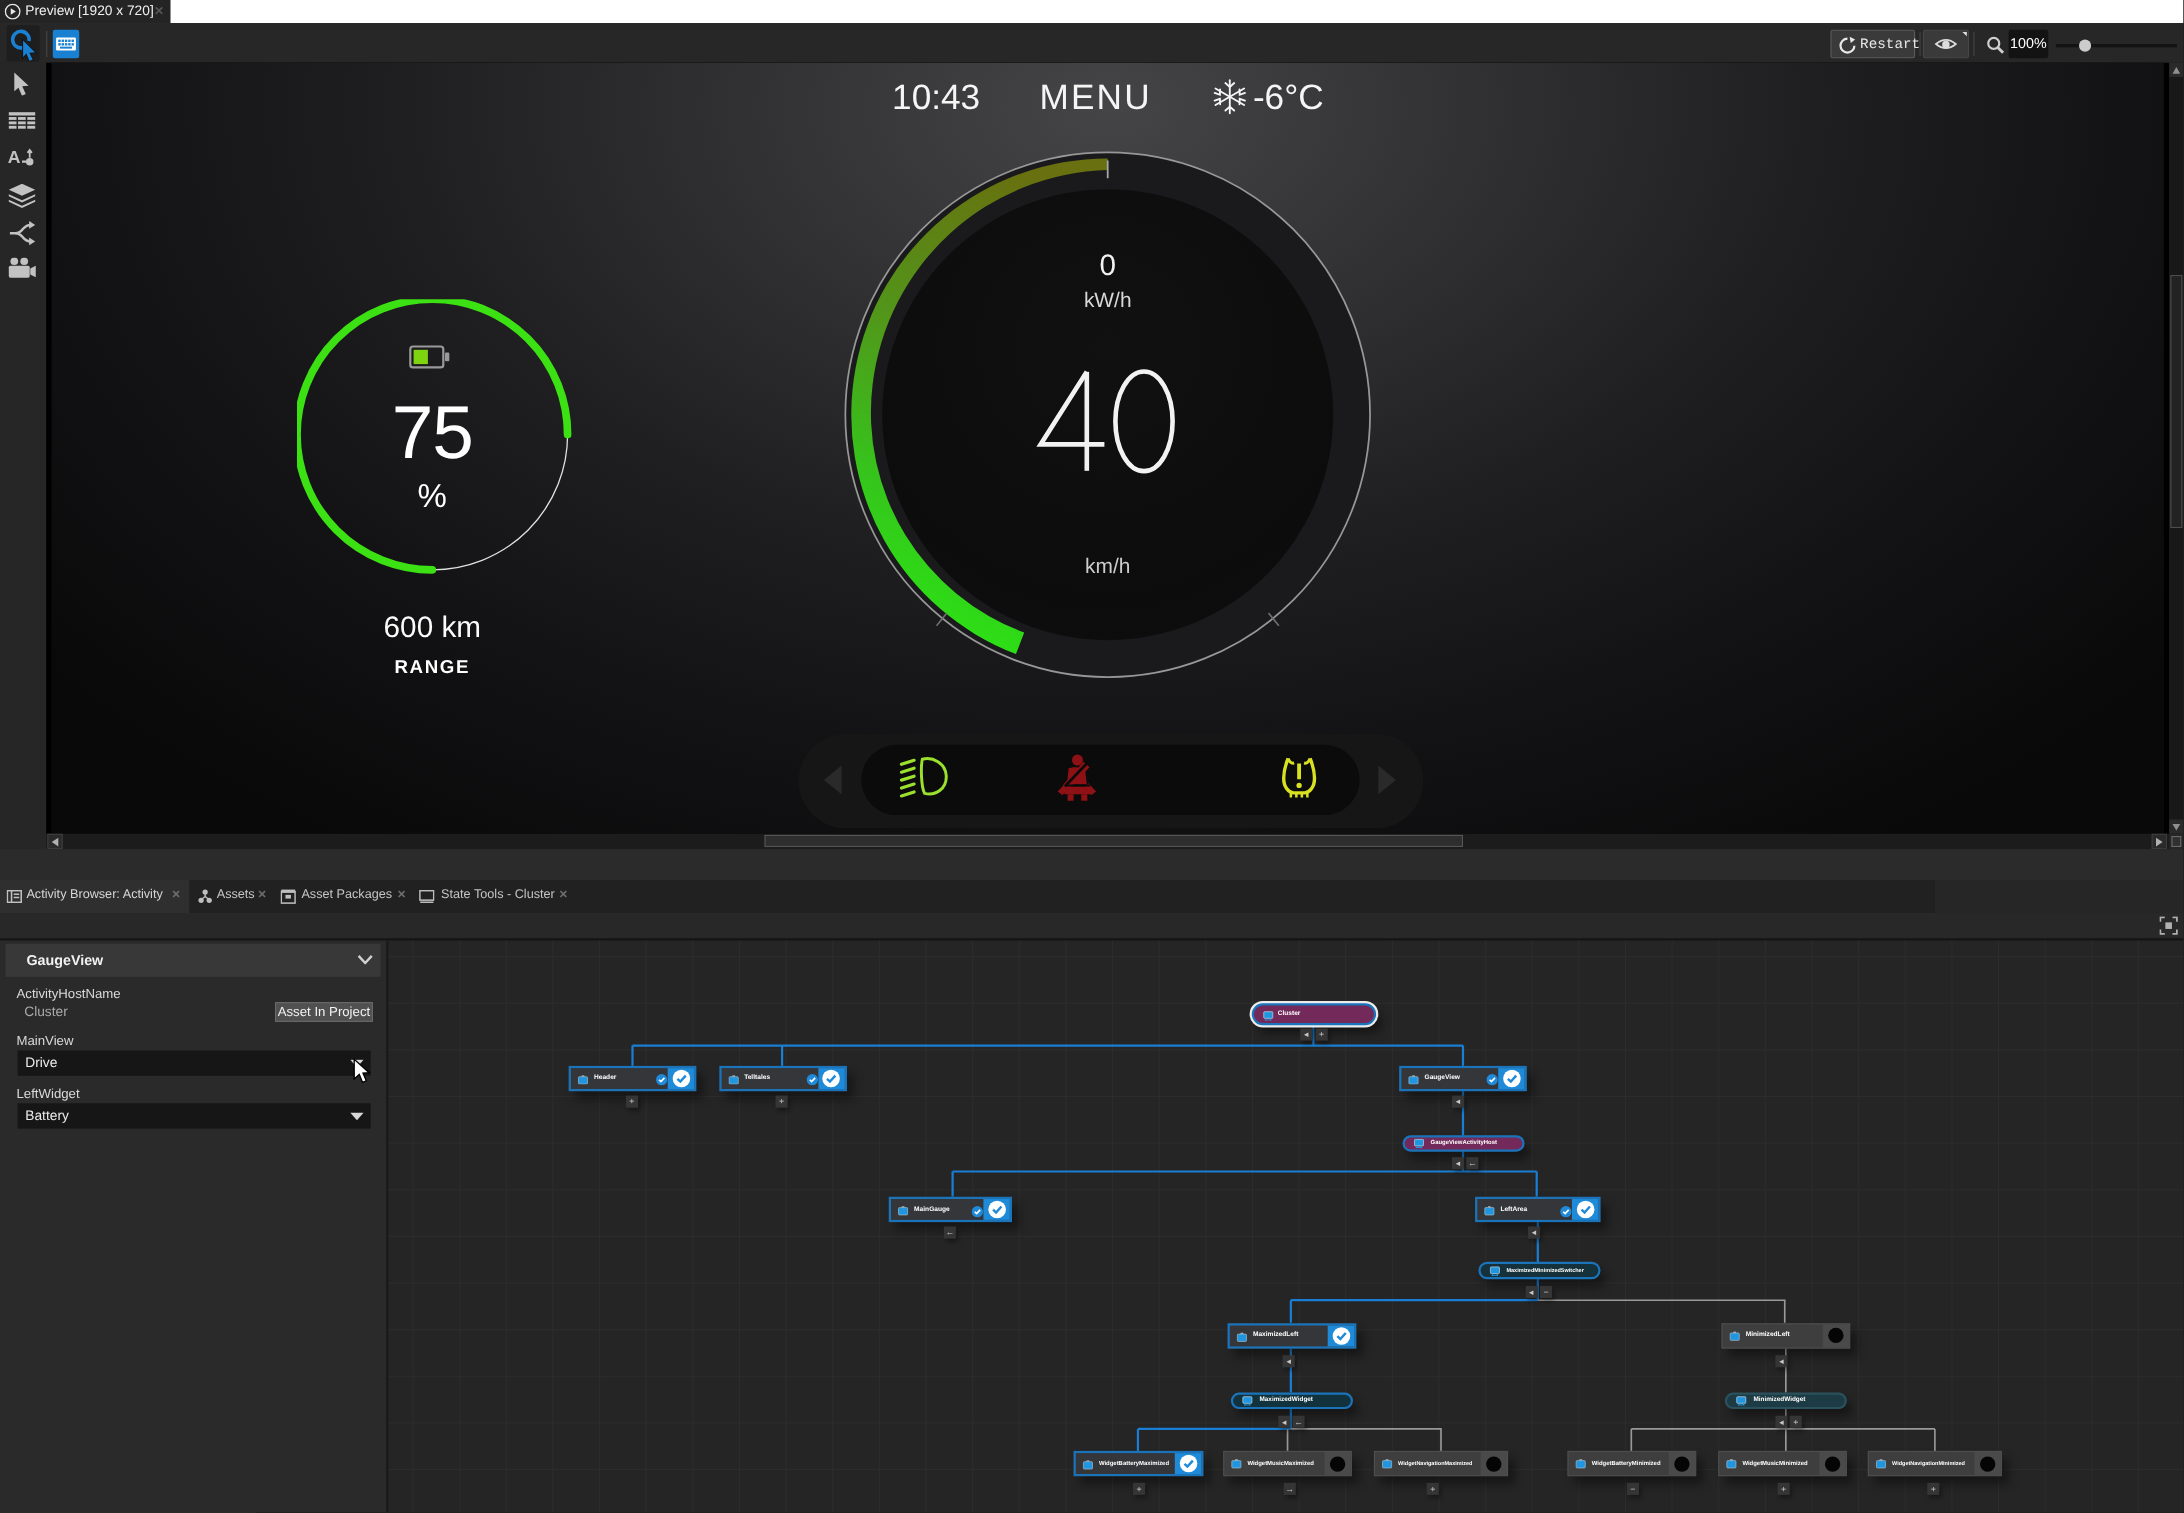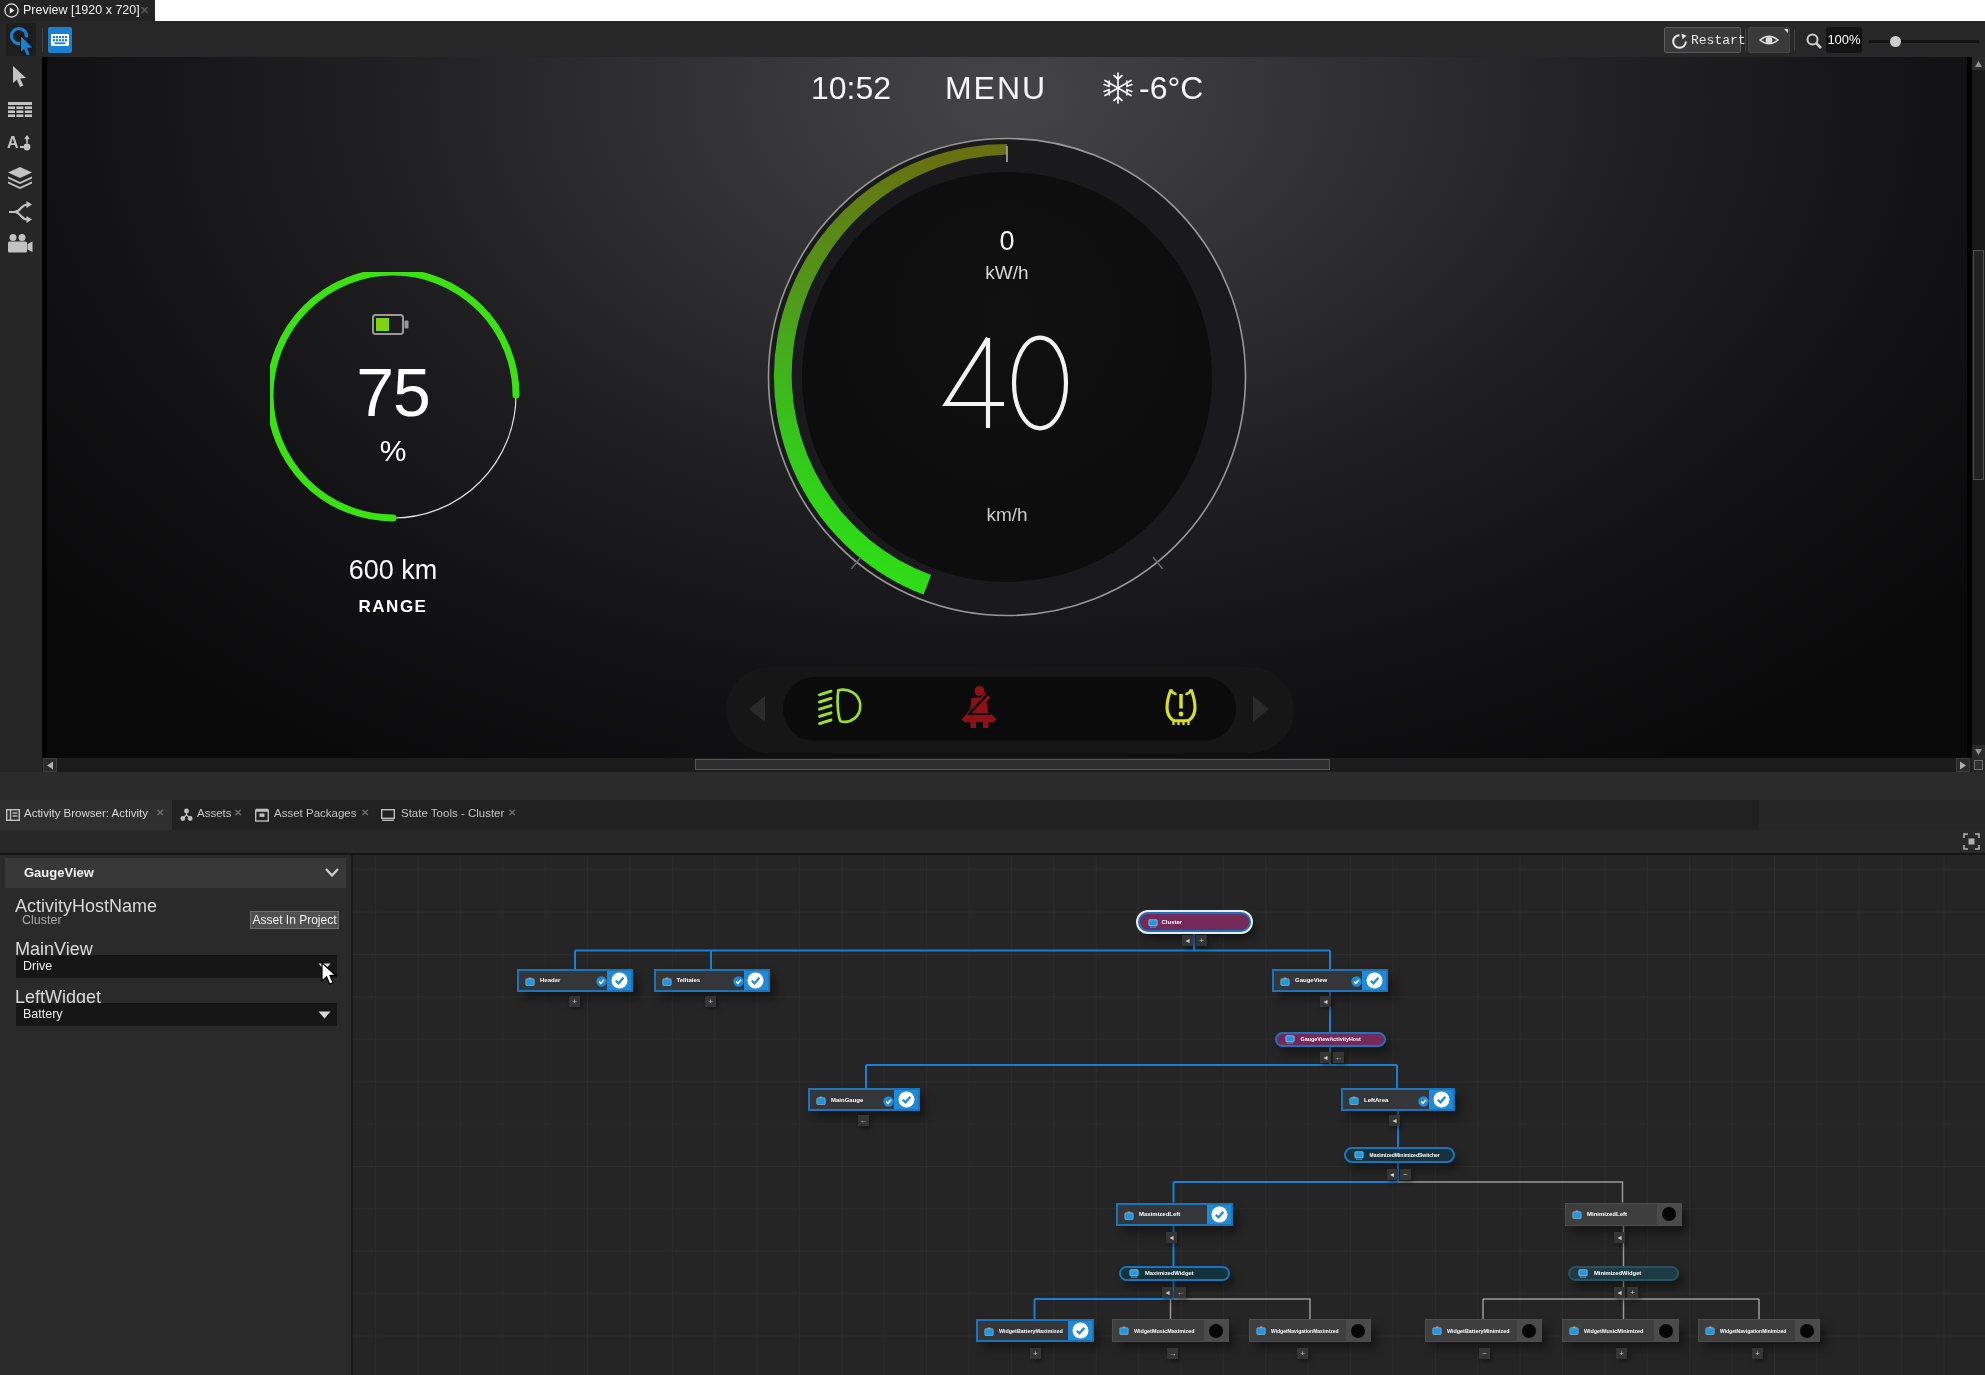--- a/index.html
+++ b/index.html
@@ -46,21 +46,21 @@
   .btab .x { color:#6e6e6e; font-size:10px; font-weight:bold; }
 
   
   #props { left:0; top:830px; width:352px; height:545px; background:#2a2a2a; }
   #graph { left:352px; top:830px; width:1633px; height:545px; background:#252526;
     background-image: linear-gradient(to right, #2c2c2d 1px, transparent 1px), linear-gradient(to bottom, #2c2c2d 1px, transparent 1px);
     background-size: 42.4px 42.4px; background-position: 23.1px -3.2px; }
 
   
   #propshead { left:5px; top:28px; width:341px; height:30px; background:#383838; color:#f2f2f2; font-size:13px; font-weight:bold; }
-  .plabel { position:absolute; left:15px; color:#dadada; font-size:18px; }
+  .plabel { position:absolute; left:15px; color:#dadada; font-size:12px; }
   .pvalue { position:absolute; left:22px; color:#a9a9a9; font-size:12.5px; }
   .dropdown { position:absolute; left:16px; width:321px; height:23px; background:#161616; color:#ececec; font-size:12.5px; }
   .dropdown .dt { position:absolute; left:7px; top:4px; }
   #sipbtn { left:250px; top:81px; width:89px; height:18px; background:#505050; border:1px solid #6a6a6a; color:#f2f2f2; font-size:12px; text-align:center; line-height:16px; }
 
   
   .gnode { position:absolute; height:23px; box-shadow:6px 7px 9px rgba(0,0,0,0.4); }
   .nbtn { position:absolute; width:11px; height:11px; background:#353535; color:#c9c9c9; font-size:8px; line-height:11px; text-align:center; box-shadow:2px 3px 4px rgba(0,0,0,0.35); }
 </style>
 </head>
@@ -175,21 +175,21 @@
         <circle cx="15" cy="3.5" r="3.5"></circle>
         <rect x="1" y="7.5" width="19" height="11" rx="1.5"></rect>
         <path d="M20.5 10 L25.5 7.5 L25.5 18 L20.5 15.5 Z"></path>
       </g>
     </svg>
   </div>
 
   <div class="abs" id="preview">
     <div id="pcontent">
 
-      <div class="ptext" style="left:704px; top:13px; width:200px; text-align:center; font-size:32px;">10:52</div>
+      <div class="ptext" style="left:704px; top:13px; width:200px; text-align:center; font-size:32px;">10:43</div>
       <div class="ptext" style="left:849px; top:13px; width:200px; text-align:center; font-size:32px; letter-spacing:2px;">MENU</div>
       <div class="ptext" style="left:1092px; top:13px; width:160px; text-align:left; font-size:32px;">-6°C</div>
       <svg class="abs" style="left:1054px; top:14px;" width="34" height="34" viewBox="0 0 34 34">
         <g stroke="#f5f5f5" stroke-width="1.7" stroke-linecap="round">
           <line x1="17" y1="2" x2="17" y2="32"></line>
           <line x1="4" y1="9.5" x2="30" y2="24.5"></line>
           <line x1="4" y1="24.5" x2="30" y2="9.5"></line>
           <path d="M13 4.5 L17 8 L21 4.5 M13 29.5 L17 26 L21 29.5 M3.2 13.5 L8 15.2 L8.2 10.2 M30.8 20.5 L26 18.8 L25.8 23.8 M3.2 20.5 L8 18.8 L8.2 23.8 M30.8 13.5 L26 15.2 L25.8 10.2" fill="none"></path>
         </g>
       </svg>

